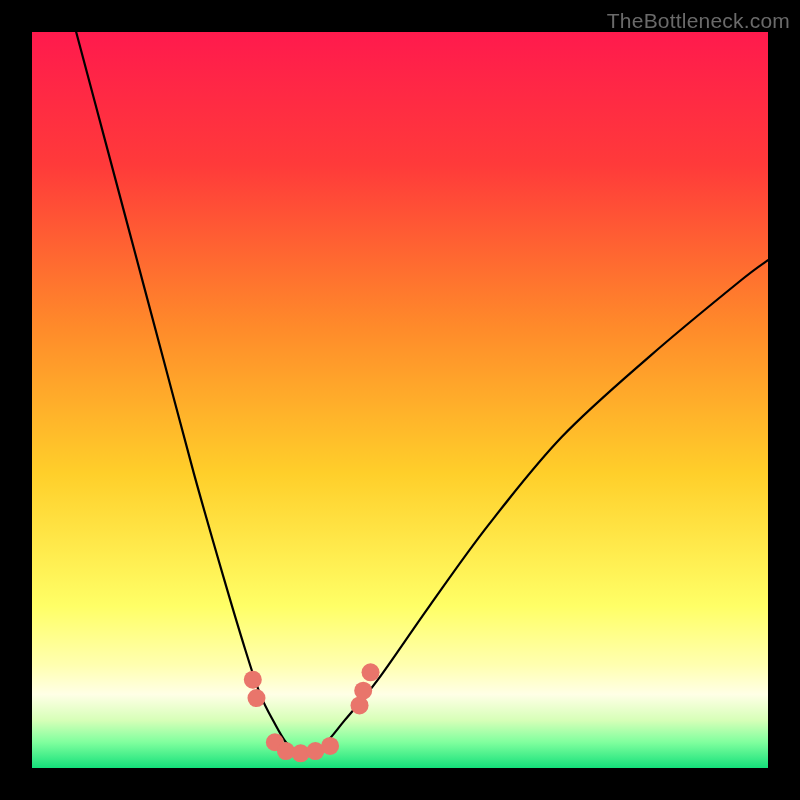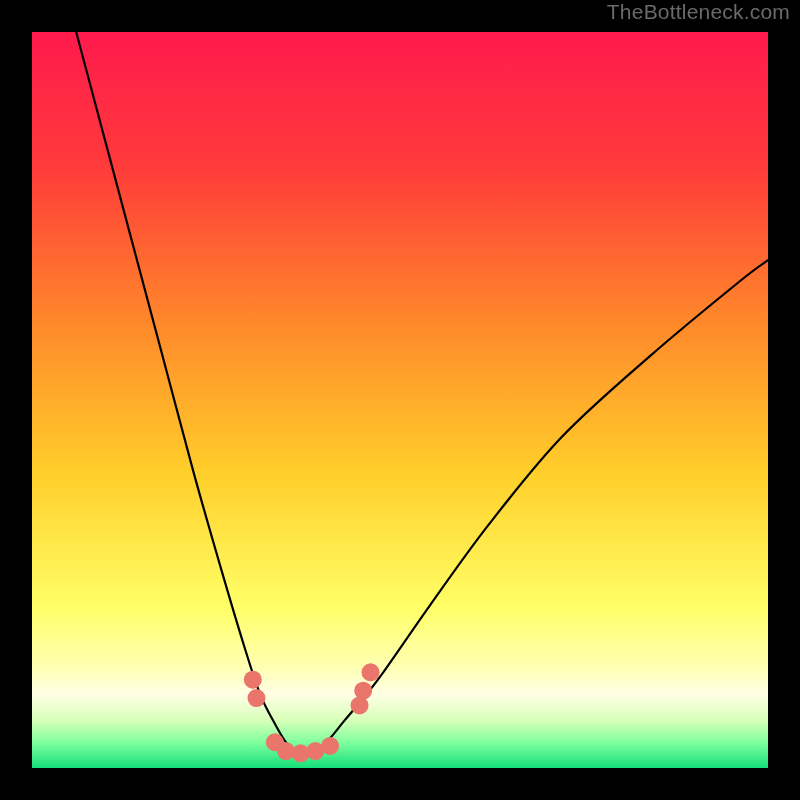--- a/index.html
+++ b/index.html
@@ -21,21 +21,21 @@
   }
   .plot-area {
     position: absolute;
     top: 32px;
     left: 32px;
     width: 736px;
     height: 736px;
   }
   .watermark {
     position: absolute;
-    top: 0;
+    top: 9px;
     right: 10px;
     color: #6a6a6a;
     font-size: 21px;
     letter-spacing: 0.2px;
     font-weight: 500;
   }
   svg {
     display: block;
   }
 </style>

